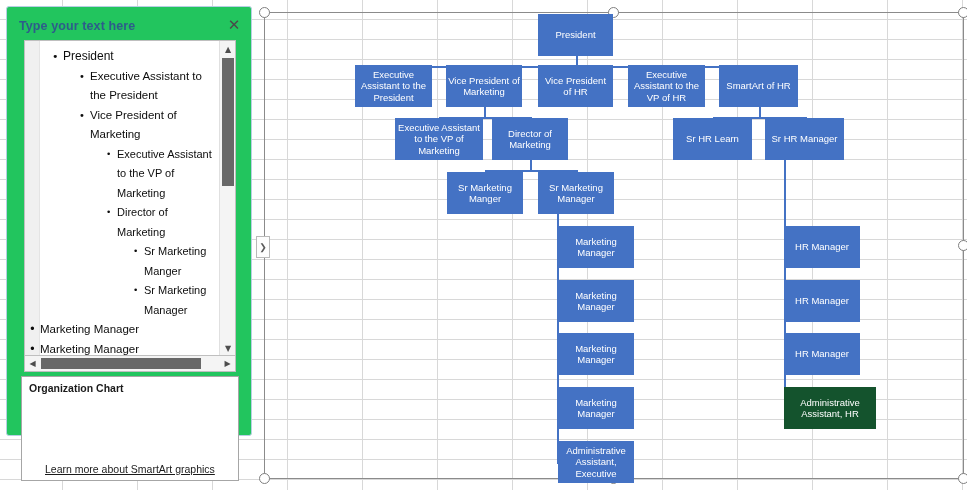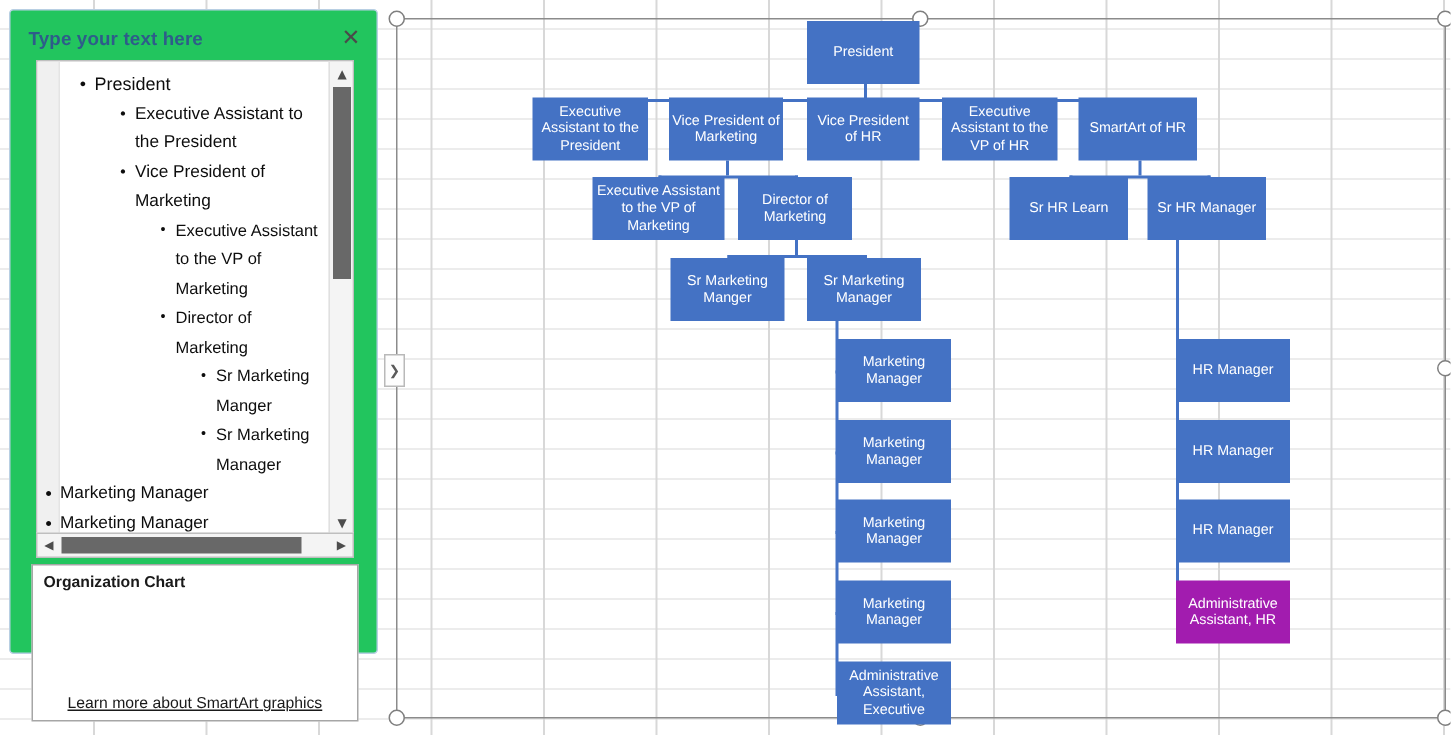--- a/index.html
+++ b/index.html
@@ -267,21 +267,21 @@
       </div>
       <div class="node" style="left: 558px; top: 333px; width: 76px; height: 42px; background: rgb(68, 114, 196); color: rgb(255, 255, 255);">
         <span>Marketing Manager</span>
       </div>
       <div class="node" style="left: 784px; top: 333px; width: 76px; height: 42px; background: rgb(68, 114, 196); color: rgb(255, 255, 255);">
         <span>HR Manager</span>
       </div>
       <div class="node" style="left: 558px; top: 387px; width: 76px; height: 42px; background: rgb(68, 114, 196); color: rgb(255, 255, 255);">
         <span>Marketing Manager</span>
       </div>
-      <div class="node" style="left: 784px; top: 387px; width: 76px; height: 42px; background: #a21caf; color: rgb(255, 255, 255);">
+      <div class="node" style="left: 784px; top: 387px; width: 92px; height: 42px; background: #14532d; color: rgb(255, 255, 255);">
         <span>Administrative Assistant, HR</span>
       </div>
       <div class="node" style="left: 558px; top: 441px; width: 76px; height: 42px; background: rgb(68, 114, 196); color: rgb(255, 255, 255);">
         <span>Administrative Assistant, Executive</span>
       </div>
     </div>
 
   <div id="textpane">
 
     <div id="tp-title">Type your text here</div>

